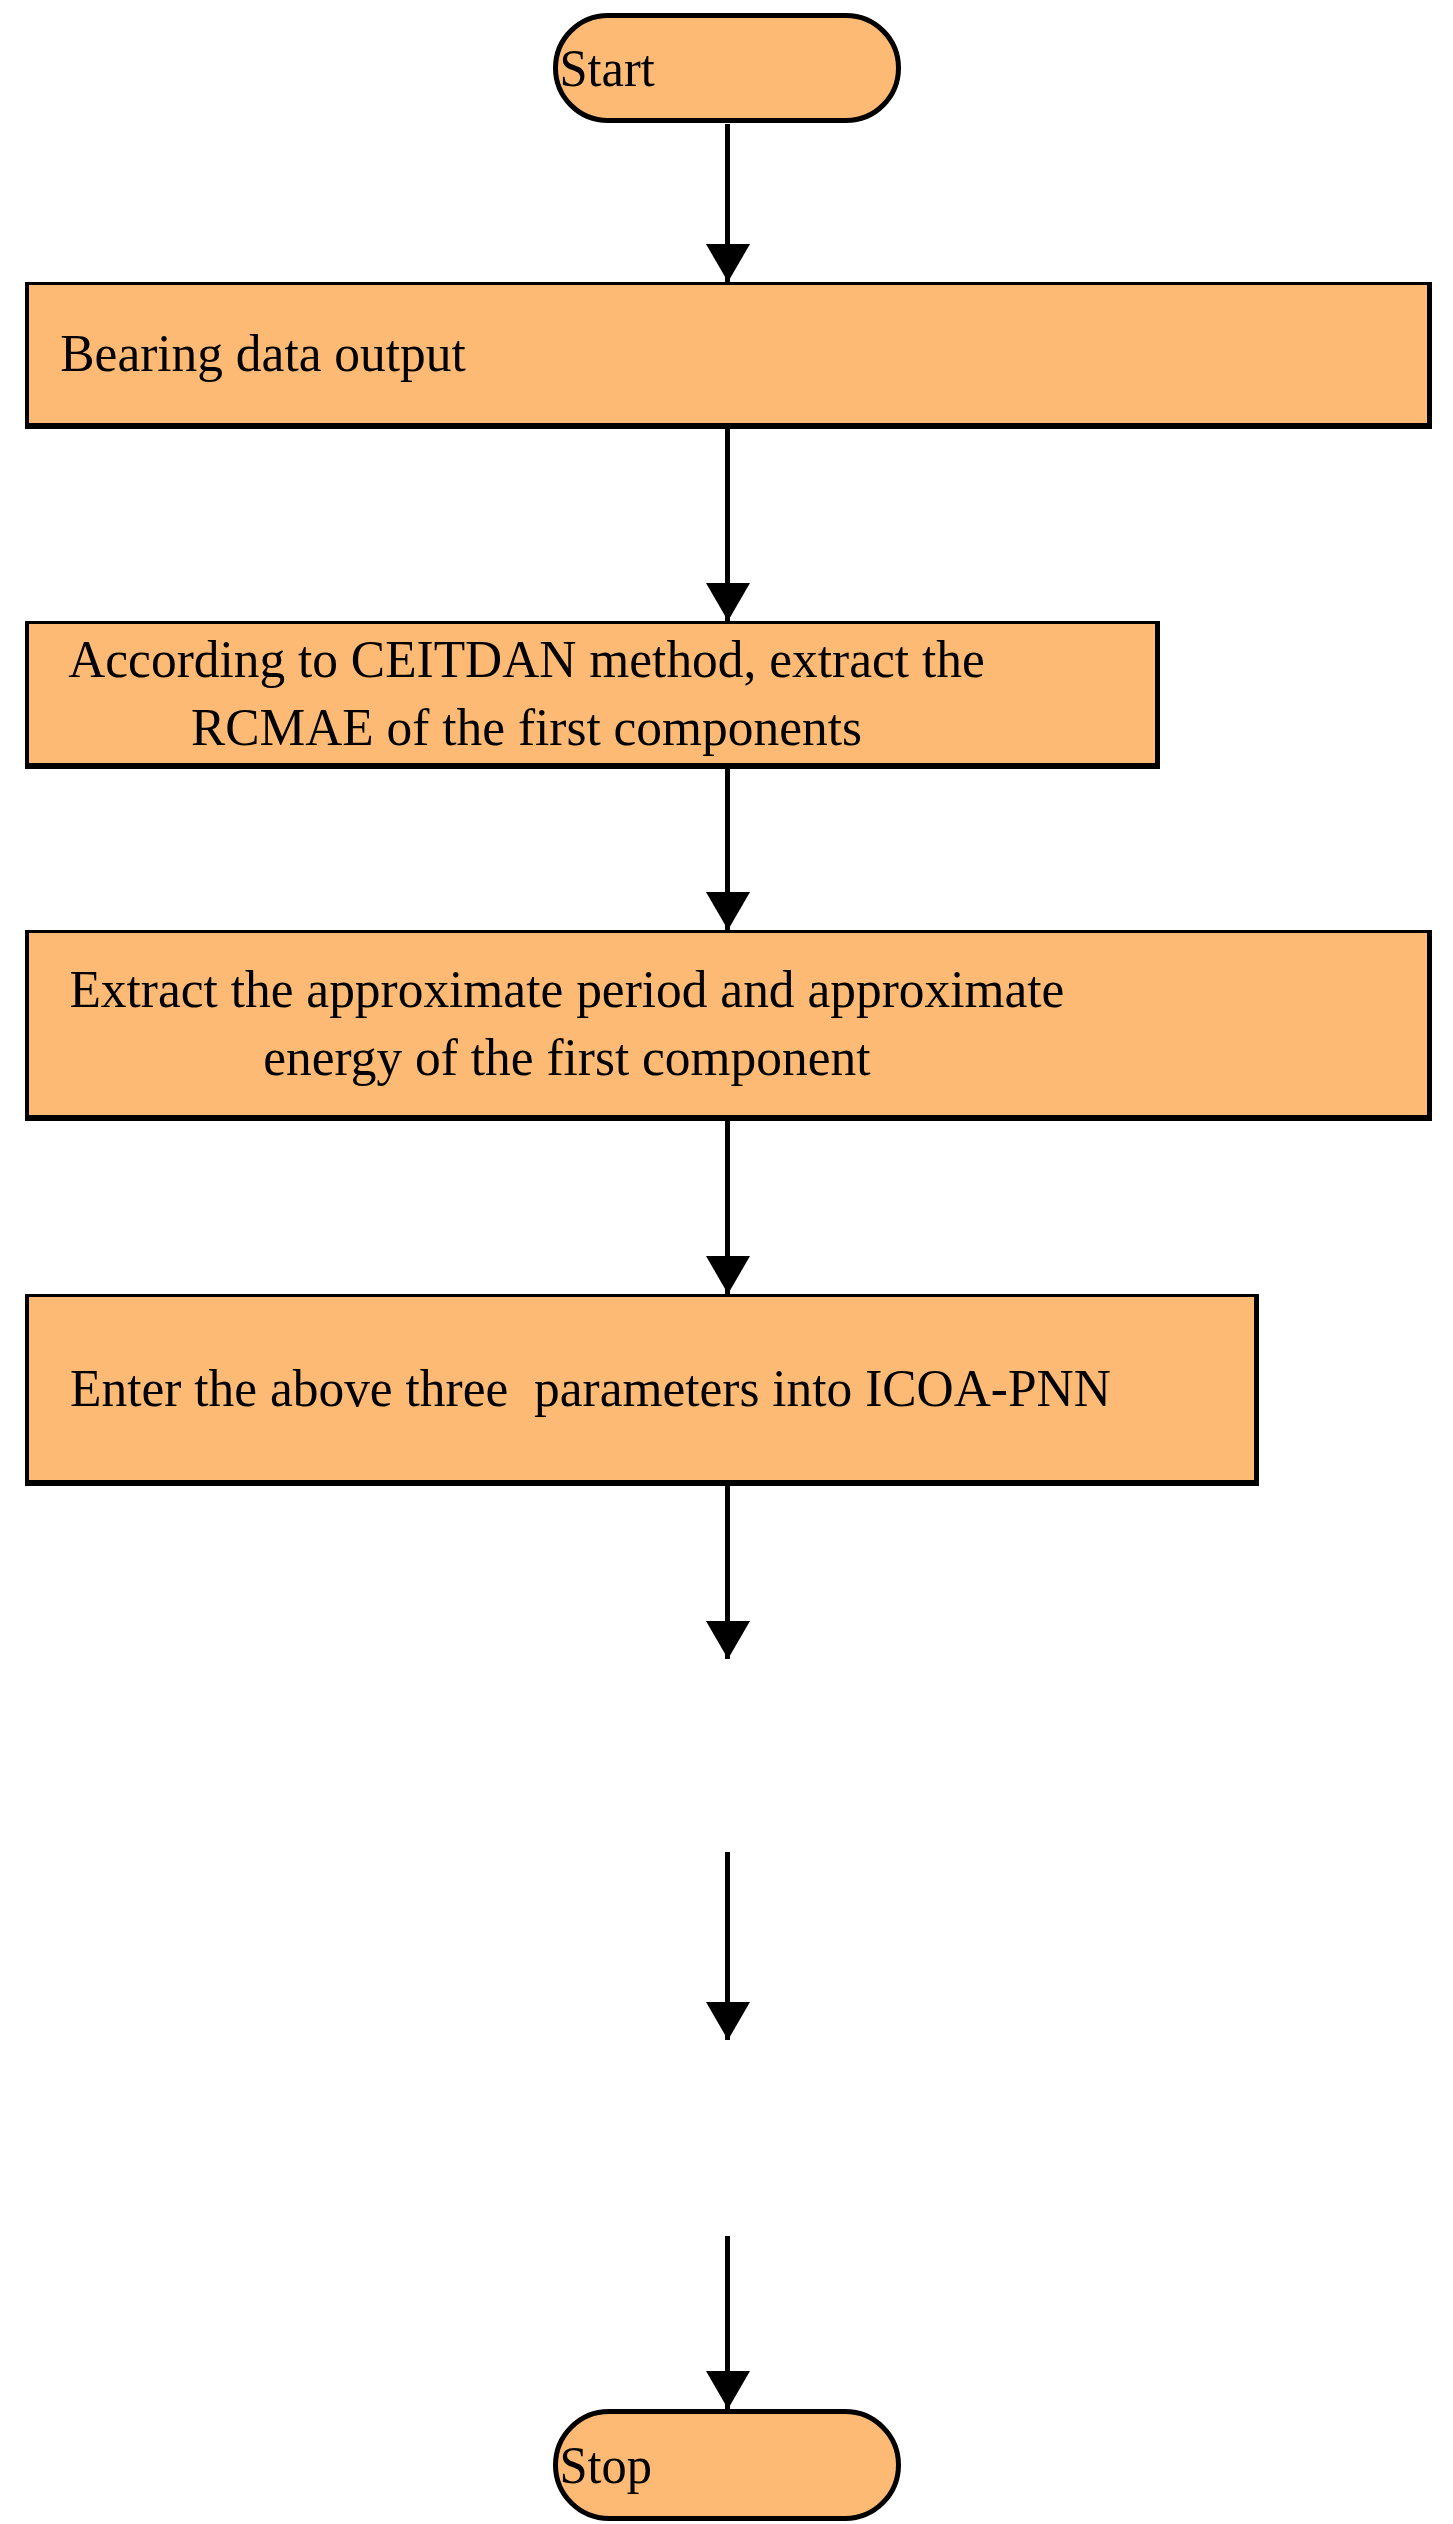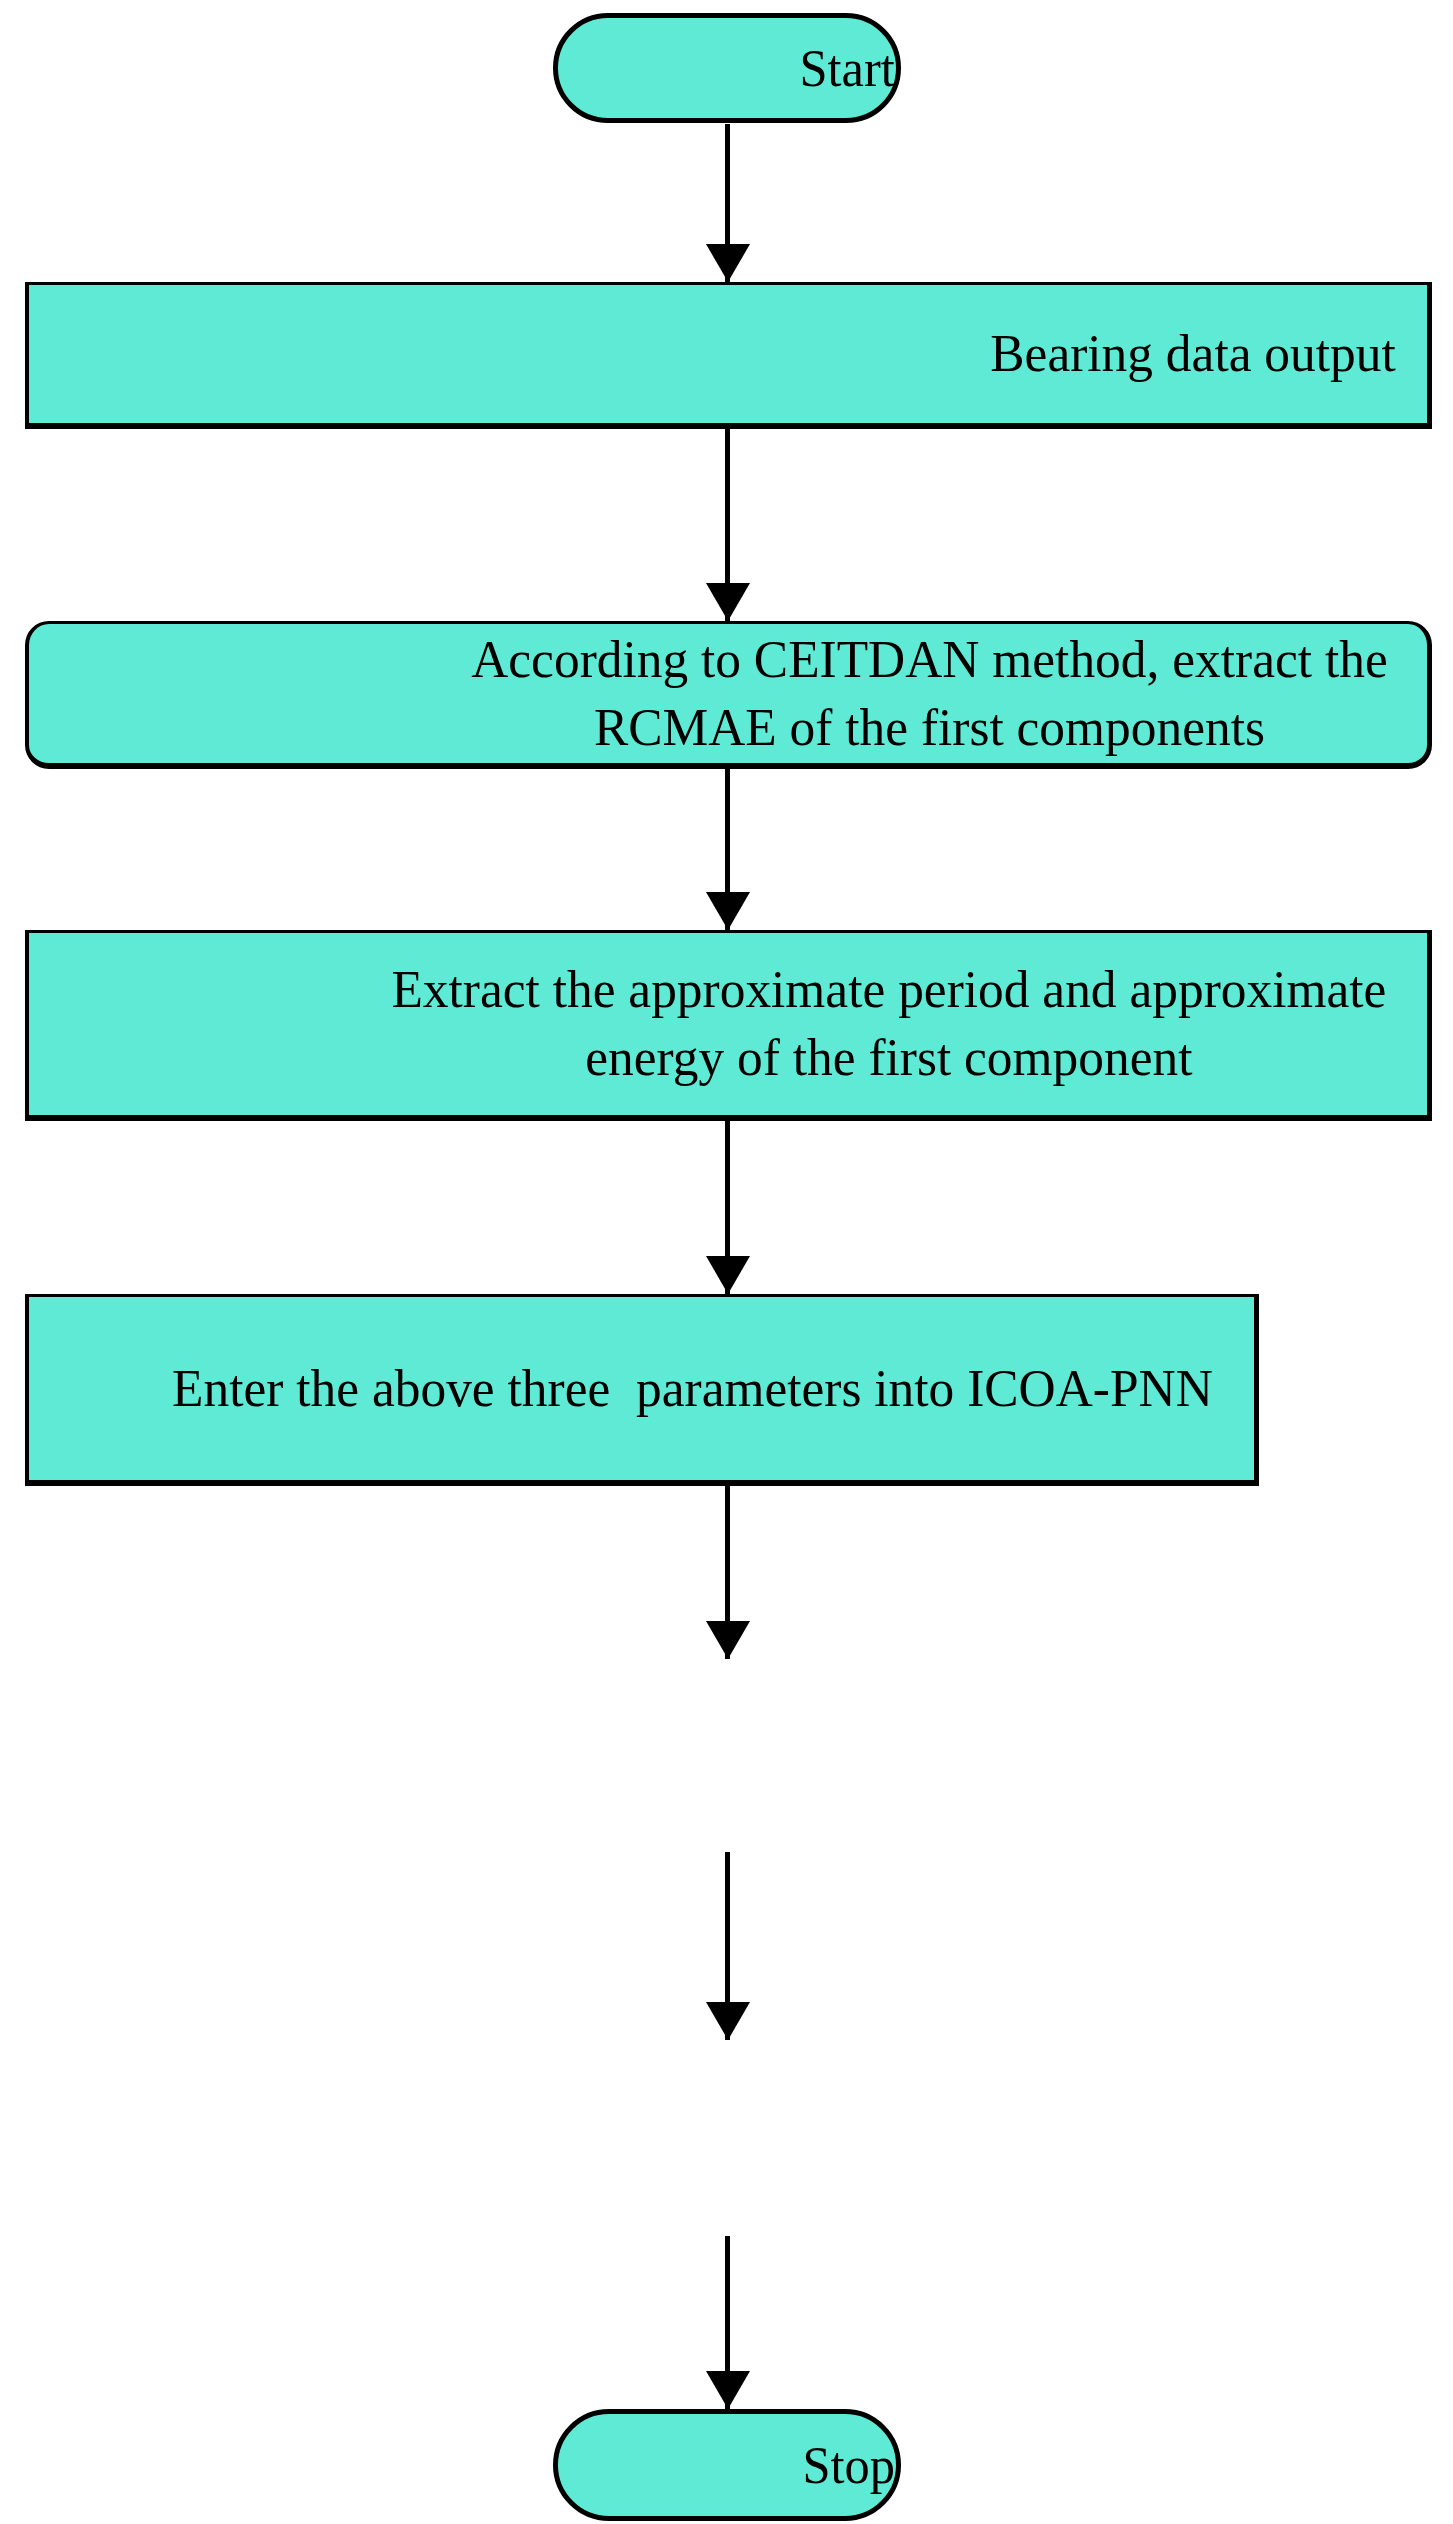--- a/index.html
+++ b/index.html
@@ -14,23 +14,23 @@
     background: #ffffff;
     color: #000000;
     font-family: "Liberation Serif", "DejaVu Serif", serif;
     overflow: hidden;
   }
   .node {
     position: absolute;
     box-sizing: border-box;
     display: flex;
     align-items: center;
-    justify-content: flex-end;
+    justify-content: flex-start;
     text-align: center;
-    background: #5eead4;
+    background: #fdba74;
   }
   .terminator {
     border: 5.9px solid #000000;
     border-radius: 63px;
     font-size: 52px;
   }
   .process {
     border-style: solid;
     border-color: #000000;
     border-width: 3.3px 5px 6.7px 4.2px;
@@ -56,21 +56,21 @@
     left: -19px;
     width: 0;
     height: 0;
     border-left: 22px solid transparent;
     border-right: 22px solid transparent;
     border-top: 38px solid #000000;
   }
   
   #n-start { left: 553px; top: 13.4px;   width: 348px;  height: 110px; }
   #n-box1  { left: 25px;  top: 282px;  width: 1407px; height: 147px; }
-  #n-box2  { left: 25px;  top: 621px;  width: 1407px; height: 148px; border-radius: 24px; }
+  #n-box2  { left: 25px;  top: 621px;  width: 1135px; height: 148px; }
   #n-box3  { left: 25px;  top: 930px; width: 1407px; height: 191px; }
   #n-box4  { left: 25px;  top: 1294px; width: 1234px; height: 192px; }
   #n-box5  { left: 25px;  top: 1660px; width: 1407px; height: 192px; }
   #n-box6  { left: 25px;  top: 2040px; width: 1407px; height: 196px; }
   #n-stop  { left: 553px; top: 2409px; width: 348px;  height: 112px; }
   
   #c1 { top: 124px;  height: 158px; }
   #c2 { top: 429px;  height: 192px; }
   #c3 { top: 769px;  height: 161px; }
   #c4 { top: 1120px; height: 174px; }

